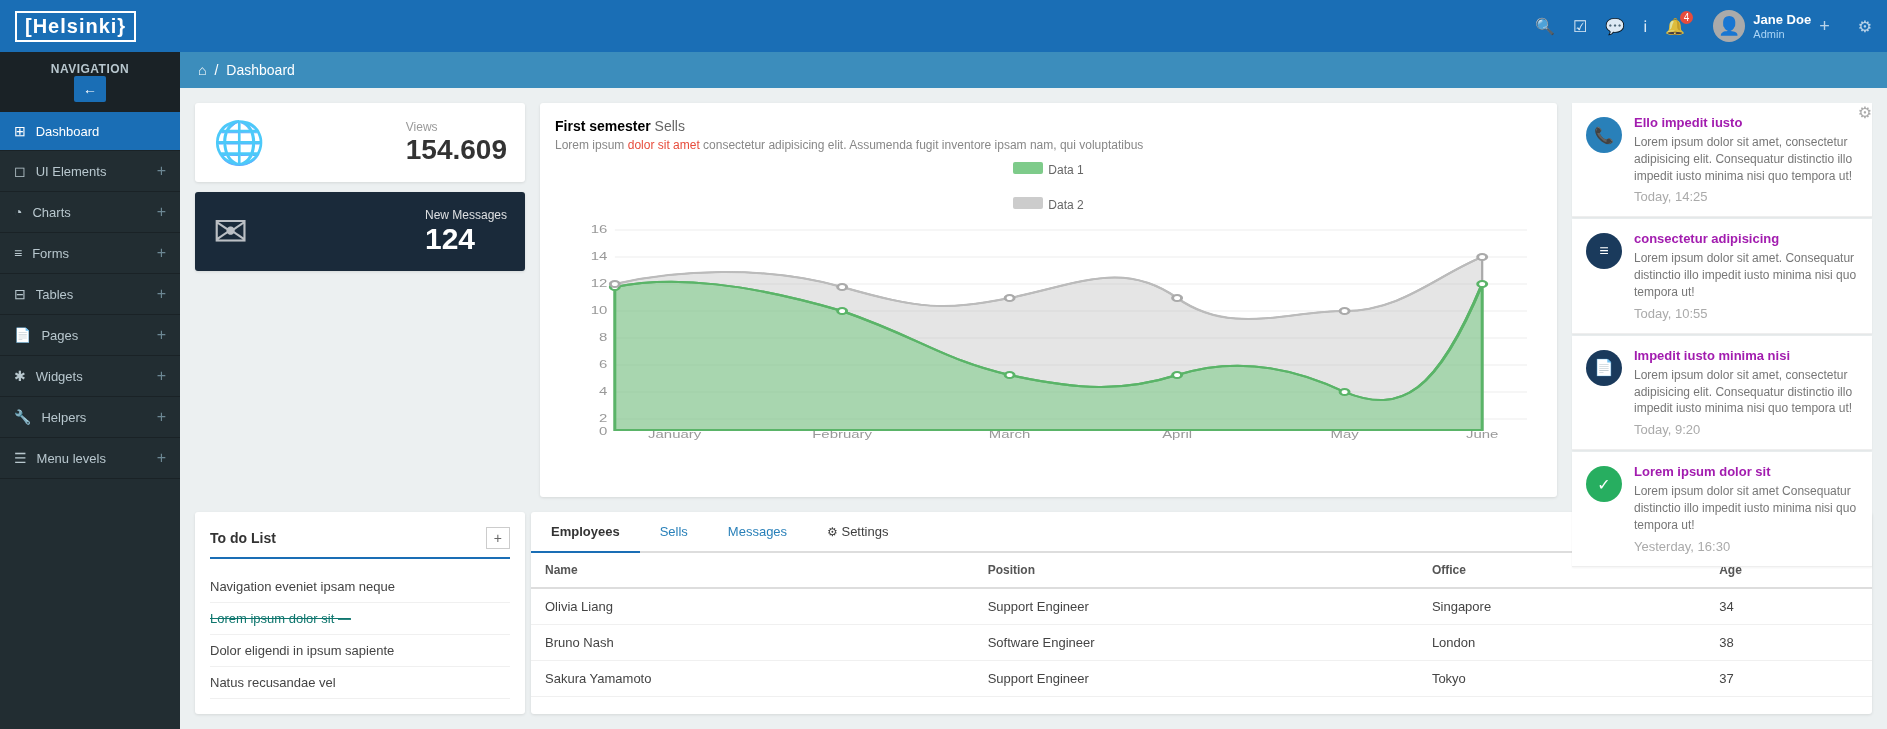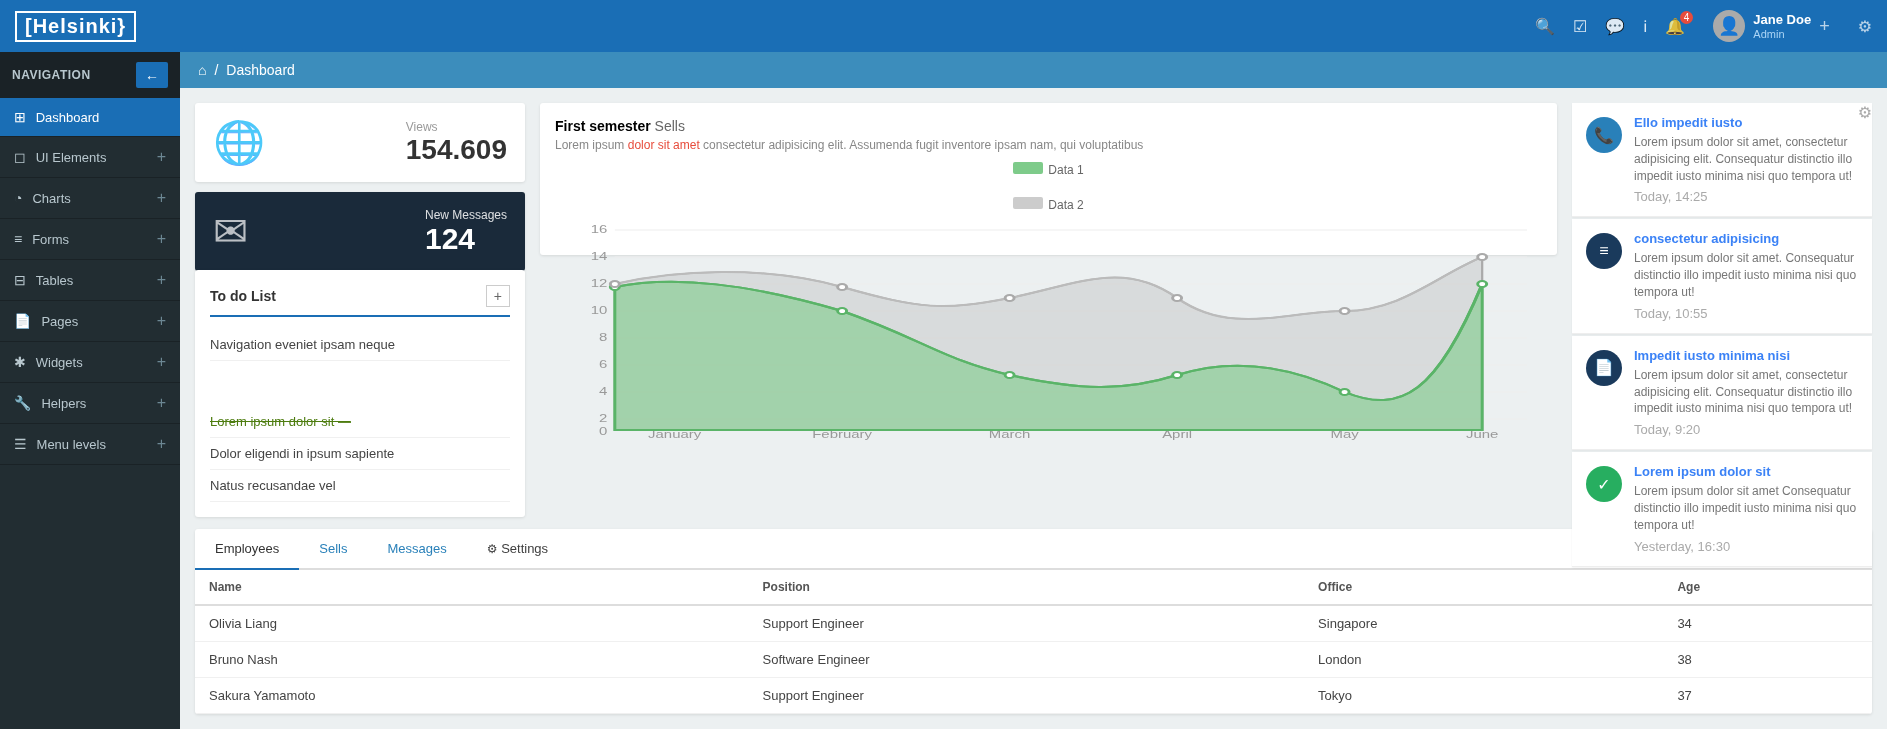--- a/index.html
+++ b/index.html
@@ -83,20 +83,21 @@
       flex-direction: column;
       flex-shrink: 0;
       overflow-y: auto;
     }
     .sidebar-header {
       background: #1a2226;
       padding: 10px 12px;
       display: flex;
       align-items: center;
       justify-content: space-between;
+      flex-direction: column;
     }
     .sidebar-header .nav-label {
       color: #b8c7ce;
       font-size: 12px;
       font-weight: bold;
       text-transform: uppercase;
       letter-spacing: 0.5px;
     }
     .sidebar-header .toggle-btn {
       background: #1a6eb5;
@@ -229,29 +230,28 @@
       display: flex;
       align-items: center;
       justify-content: center;
       font-size: 16px;
       flex-shrink: 0;
       margin-top: 2px;
     }
     .notif-icon-circle.dark { background: #1a3a5c; }
     .notif-icon-circle.green { background: #27ae60; }
     .notif-content { flex: 1; }
-    .notif-title { font-size: 13px; font-weight: bold; color: #3b82f6; margin-bottom: 4px; }
+    .notif-title { font-size: 13px; font-weight: bold; color: #a21caf; margin-bottom: 4px; }
     .notif-text { font-size: 12px; color: #777; line-height: 1.4; margin-bottom: 5px; }
     .notif-time { font-size: 13px; color: #aaa; }
 
     
     .bottom-row {
       display: flex;
-      gap: 12px;
-      flex-direction: column;
+      gap: 6px;
     }
 
     
     .todo-section {
       background: white;
       border-radius: 3px;
       padding: 15px;
       width: 330px;
       flex-shrink: 0;
       box-shadow: 0 1px 3px rgba(0,0,0,0.1);
@@ -267,21 +267,21 @@
     .todo-header .title { font-size: 14px; font-weight: bold; color: #333; }
     .todo-header .add-btn {
       border: 1px solid #ccc;
       background: white;
       padding: 2px 7px;
       cursor: pointer;
       font-size: 14px;
       color: #666;
     }
     .todo-item { padding: 8px 0; border-bottom: 1px solid #f0f0f0; font-size: 13px; color: #444; }
-    .todo-item.done { text-decoration: line-through; color: #4d7c0f; margin-top: 45px; }
+    .todo-item.done { text-decoration: line-through; color: #0f766e; }
 
     
     .table-section {
       background: white;
       border-radius: 3px;
       flex: 1;
       box-shadow: 0 1px 3px rgba(0,0,0,0.1);
       overflow: hidden;
     }
     .tab-bar {
@@ -289,21 +289,21 @@
       border-bottom: 2px solid #ddd;
     }
     .tab-item {
       padding: 12px 20px;
       cursor: pointer;
       font-size: 13px;
       color: #888;
       border-bottom: 2px solid transparent;
       margin-bottom: -2px;
     }
-    .tab-item.active { color: #333; border-bottom-color: #1a6eb5; font-weight: 400; }
+    .tab-item.active { color: #333; border-bottom-color: #1a6eb5; font-weight: 700; }
     .tab-item.blue-text { color: #2980b9; }
     .tab-item.settings { color: #404040; }
     .tab-item .gear-small { font-size: 12px; }
     table { width: 100%; border-collapse: collapse; padding-left: 32px; }
     th { text-align: left; padding: 10px 14px; font-size: 12px; color: #555; font-weight: bold; border-bottom: 2px solid #ddd; }
     td { padding: 10px 14px; font-size: 13px; color: #444; border-bottom: 1px solid #f0f0f0; }
 
     
     .content-area {
       flex: 1;

